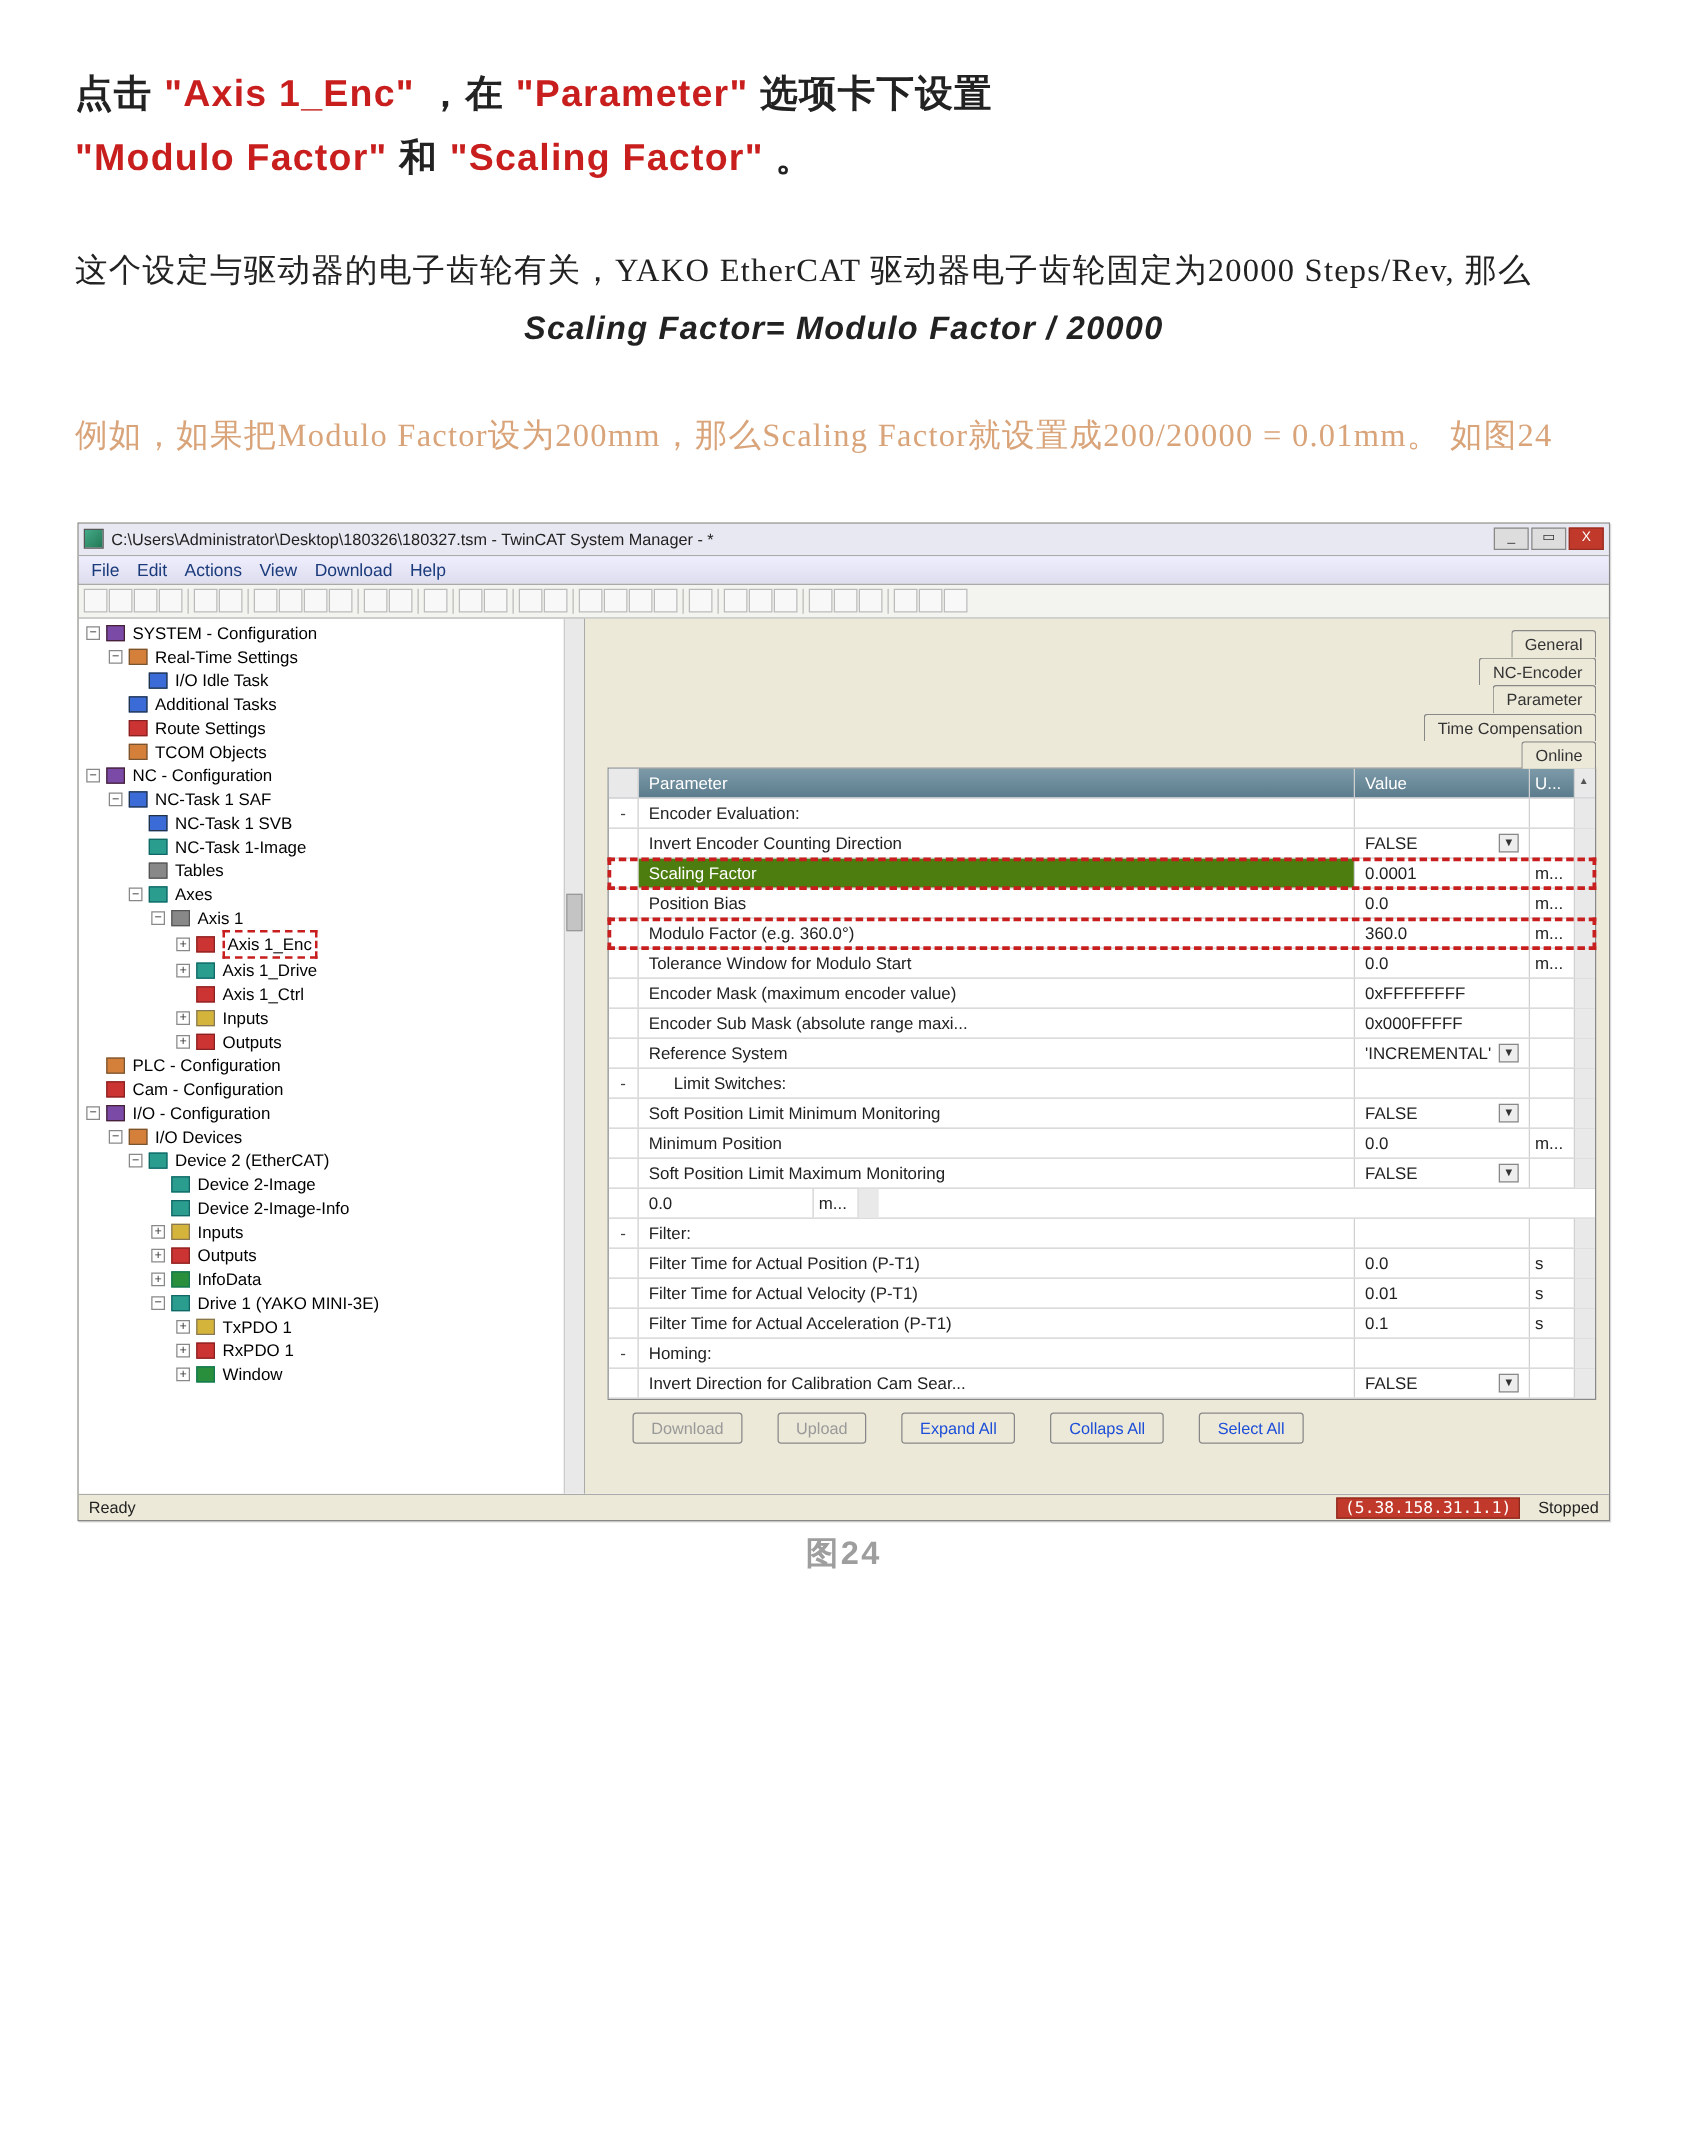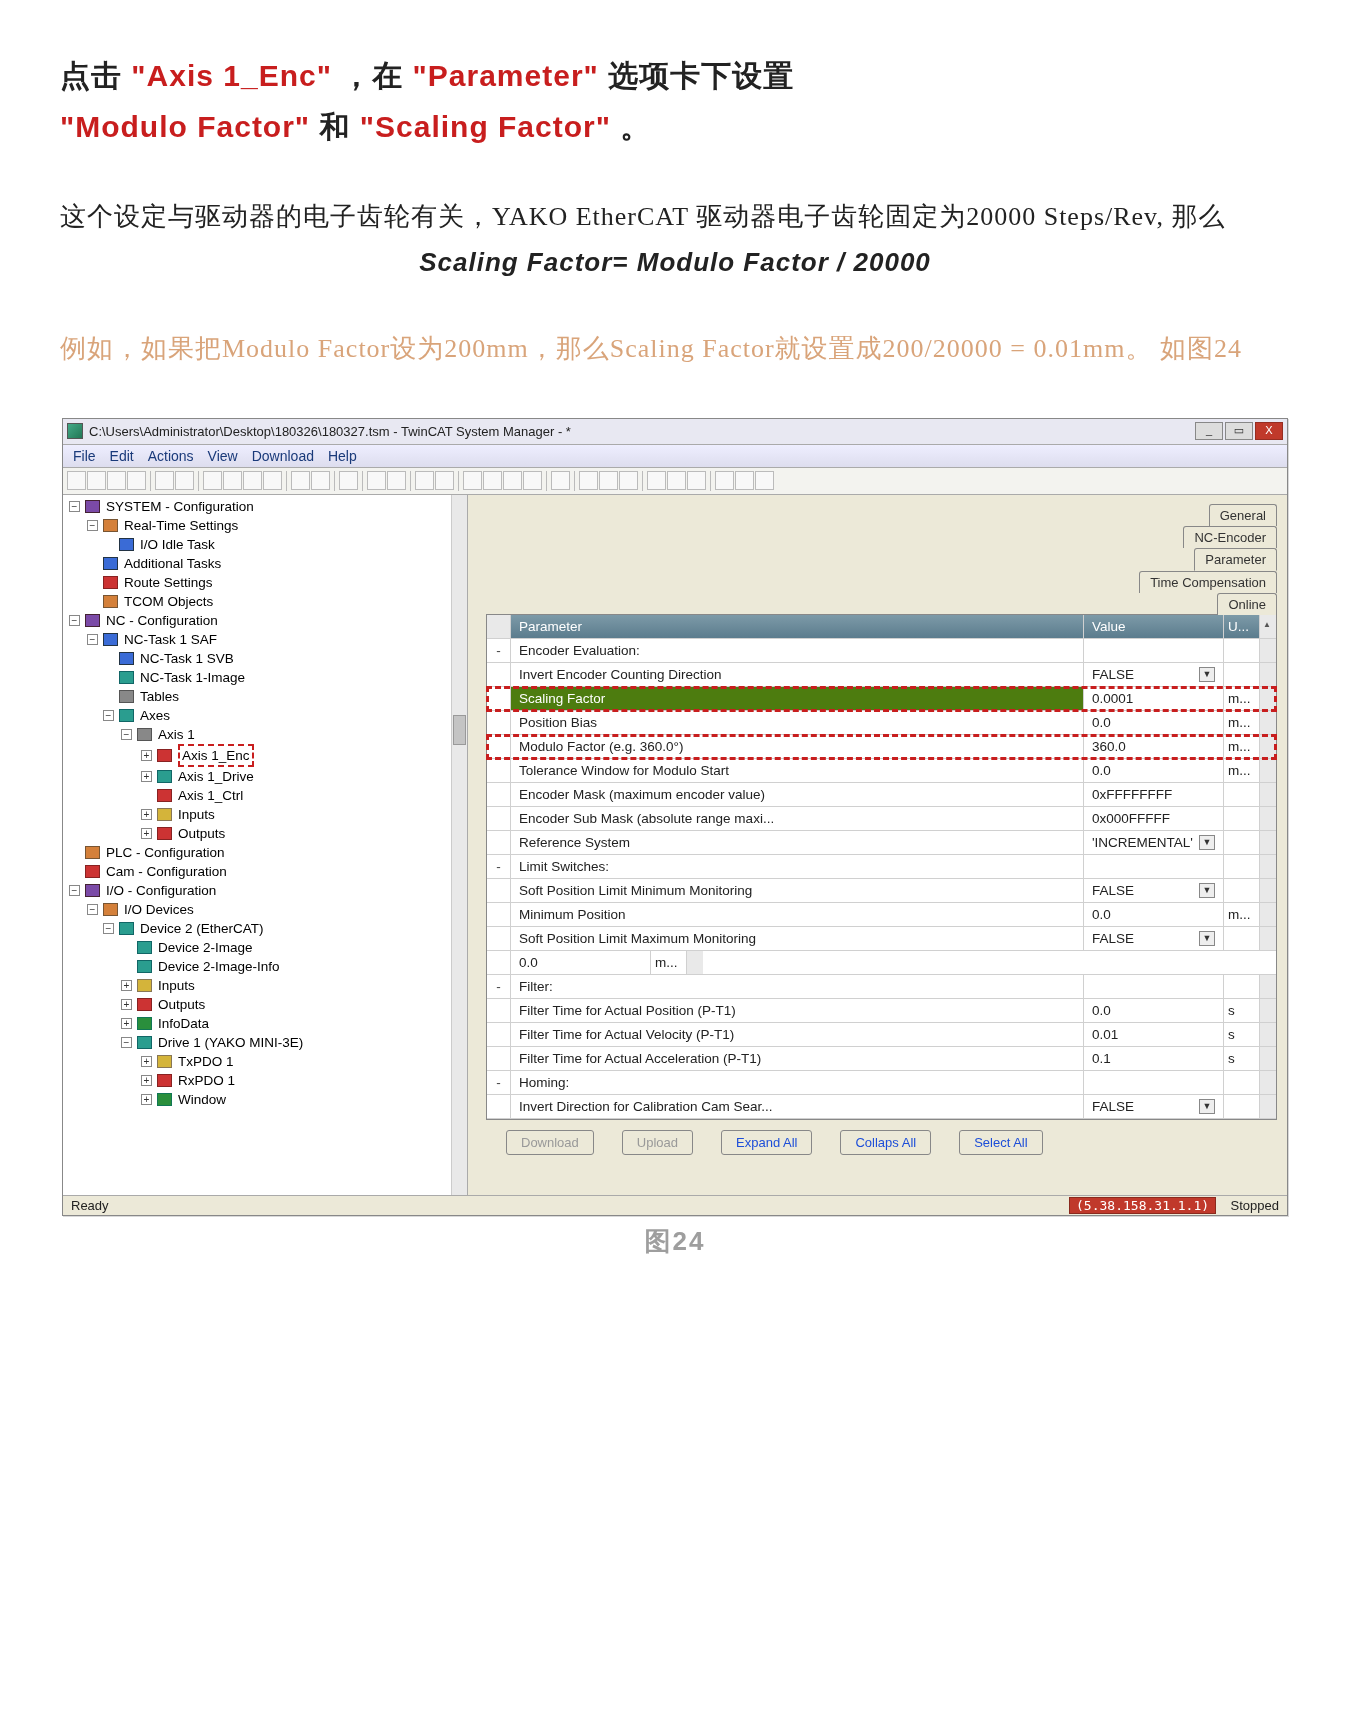--- a/index.html
+++ b/index.html
@@ -557,21 +557,21 @@
             </div>
             <div class="grid-row">
               <div class="col-plus"></div>
               <div class="col-param">Reference System</div>
               <div class="col-value">'INCREMENTAL'<span class="dd">▼</span></div>
               <div class="col-unit"></div>
               <div class="col-end"></div>
             </div>
             <div class="grid-row">
               <div class="col-plus">-</div>
-              <div class="col-param" style="font-weight: normal;">Limit Switches:</div>
+              <div class="col-param" style="font-weight: normal; margin-left: 20px;">Limit Switches:</div>
               <div class="col-value"></div>
               <div class="col-unit"></div>
               <div class="col-end"></div>
             </div>
             <div class="grid-row">
               <div class="col-plus"></div>
               <div class="col-param">Soft Position Limit Minimum Monitoring</div>
               <div class="col-value">FALSE<span class="dd">▼</span></div>
               <div class="col-unit"></div>
               <div class="col-end"></div>

